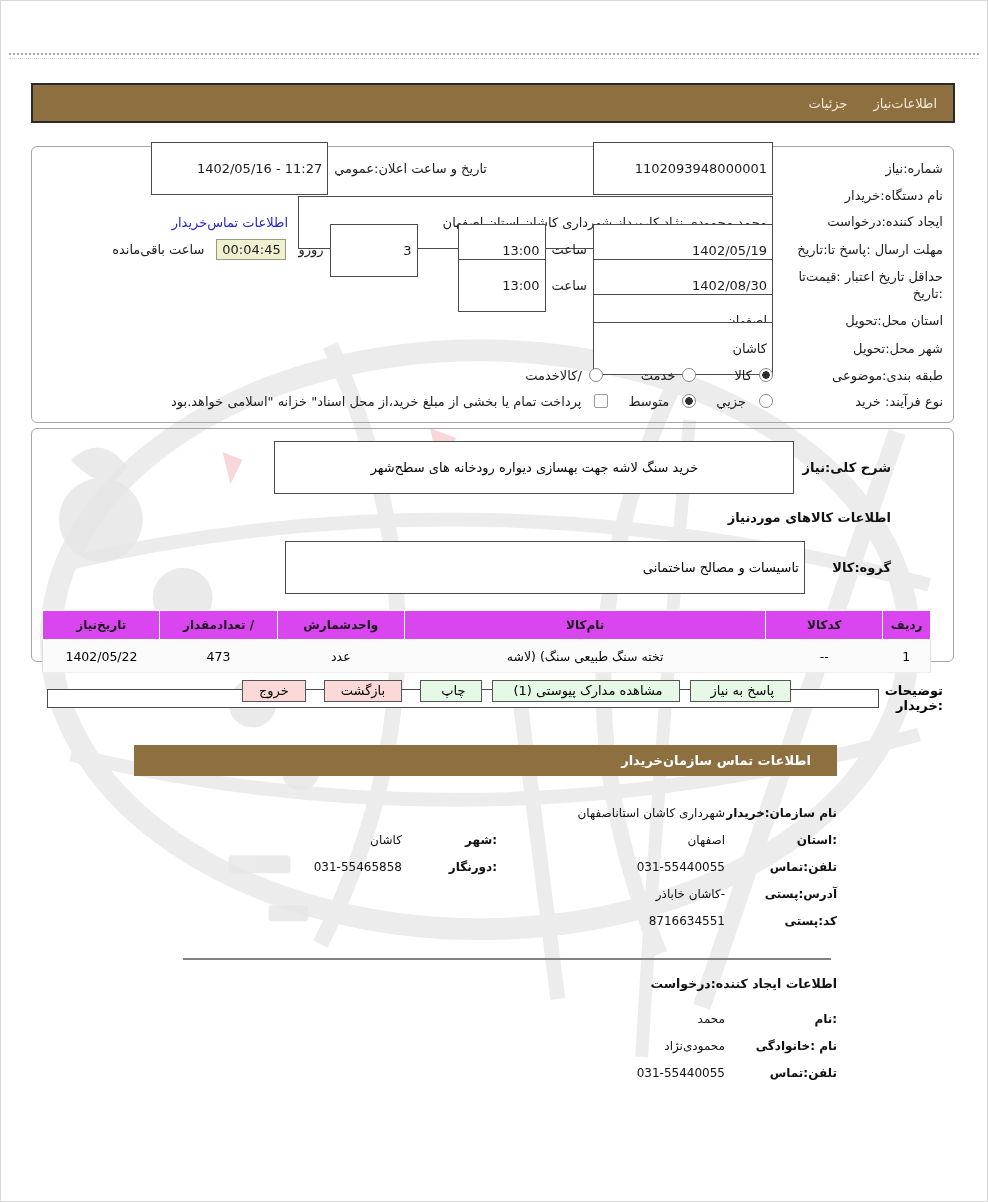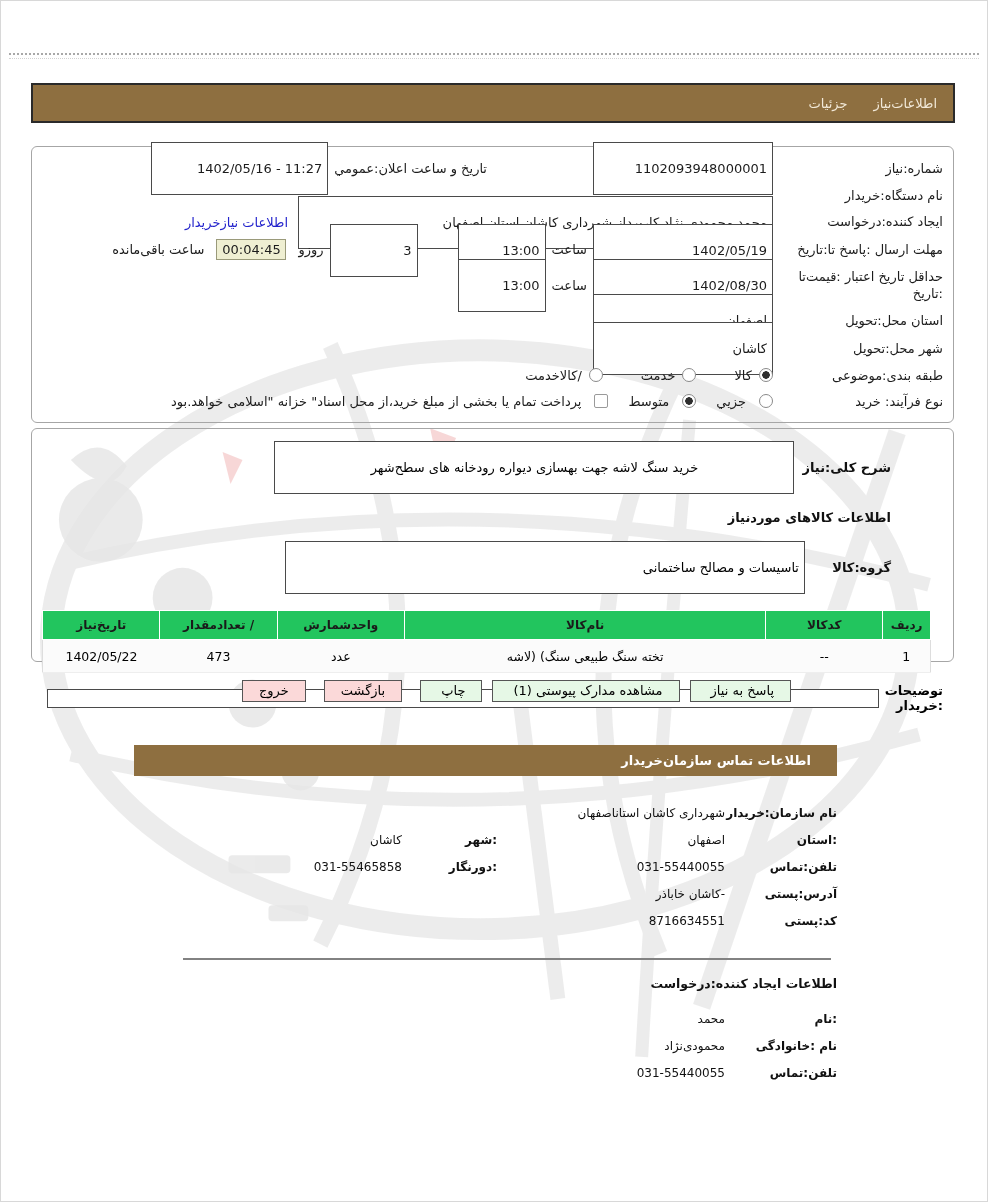--- a/index.html
+++ b/index.html
@@ -39,21 +39,21 @@
   .panel2{top:427px;right:33px;width:901px;height:216px;padding:8px 10px;}
   .p2row{display:flex;align-items:center;font-size:13px;}
   .bold{font-weight:bold;color:#111;}
   .desc-row{margin-right:52px;margin-top:4px;}
   .desc-box{width:508px;margin-right:8px;}
   .goods-heading{margin-right:52px;margin-top:16px;font-size:13px;}
   .group-row{margin-right:52px;margin-top:16px;}
   .group-lbl{width:86px;flex:none;}
   .group-box{width:508px;}
   .items-table{border-collapse:collapse;margin:16px 12px 0 0;direction:rtl;border:1px solid #ddd;}
-  .items-table th{background:#22c55e;color:#1a1a1a;font-size:12px;font-weight:bold;height:26px;border:1px solid #fff;}
+  .items-table th{background:#d946ef;color:#1a1a1a;font-size:12px;font-weight:bold;height:26px;border:1px solid #fff;}
   .items-table td{background:#fbfbfb;font-size:12.5px;height:30px;text-align:center;border-bottom:1px solid #eee;}
   .notes-row{display:flex;align-items:center;margin-top:10px;}
   .notes-lbl{width:58px;flex:none;font-weight:bold;font-size:13px;line-height:15px;text-align:right;}
   .notes-input{flex:none;width:826px;height:15px;border:1px solid #4a4a4a;background:#fff;margin-left:4px;margin-right:6px;}
 
   .buttons{position:absolute;z-index:1;top:679px;right:196px;display:flex;gap:10px;direction:rtl;}
   .btn{height:22px;line-height:20px;border:1px solid #555;font-size:13px;padding:0 16px;
     font-family:"DejaVu Sans",sans-serif;cursor:pointer;white-space:nowrap;}
   .btn.green{background:#E6F8E6;padding-left:20px;}
   .btn.pink{background:#FBD9D9;margin-right:8px;}
@@ -121,21 +121,21 @@
       <span class="sp105"></span>
       <span class="inl">تاریخ و ساعت اعلان:عمومي</span>
       <div class="box w175"><span class="num">1402/05/16 - 11:27</span></div>
     </div>
     <div class="frow">
       <span class="lbl">نام دستگاه:خریدار</span>
     </div>
     <div class="frow">
       <span class="lbl">ایجاد کننده:درخواست</span>
       <div class="box w473">محمد محمودی نژاد کاربرداز شهرداری کاشان استان اصفهان</div>
-      <span class="link">اطلاعات نیاز‌خریدار</span>
+      <span class="link">اطلاعات تماس‌خریدار</span>
     </div>
     <div class="frow">
       <span class="lbl">مهلت ارسال :پاسخ تا:تاریخ</span>
       <div class="box w178"><span class="num">1402/05/19</span></div>
       <span class="inl">ساعت</span>
       <div class="box w84"><span class="num">13:00</span></div>
       <span class="sp42"></span>
       <div class="box w84"><span class="num">3</span></div>
       <span class="inl">روزو</span>
       <div class="countdown">00:04:45</div>

